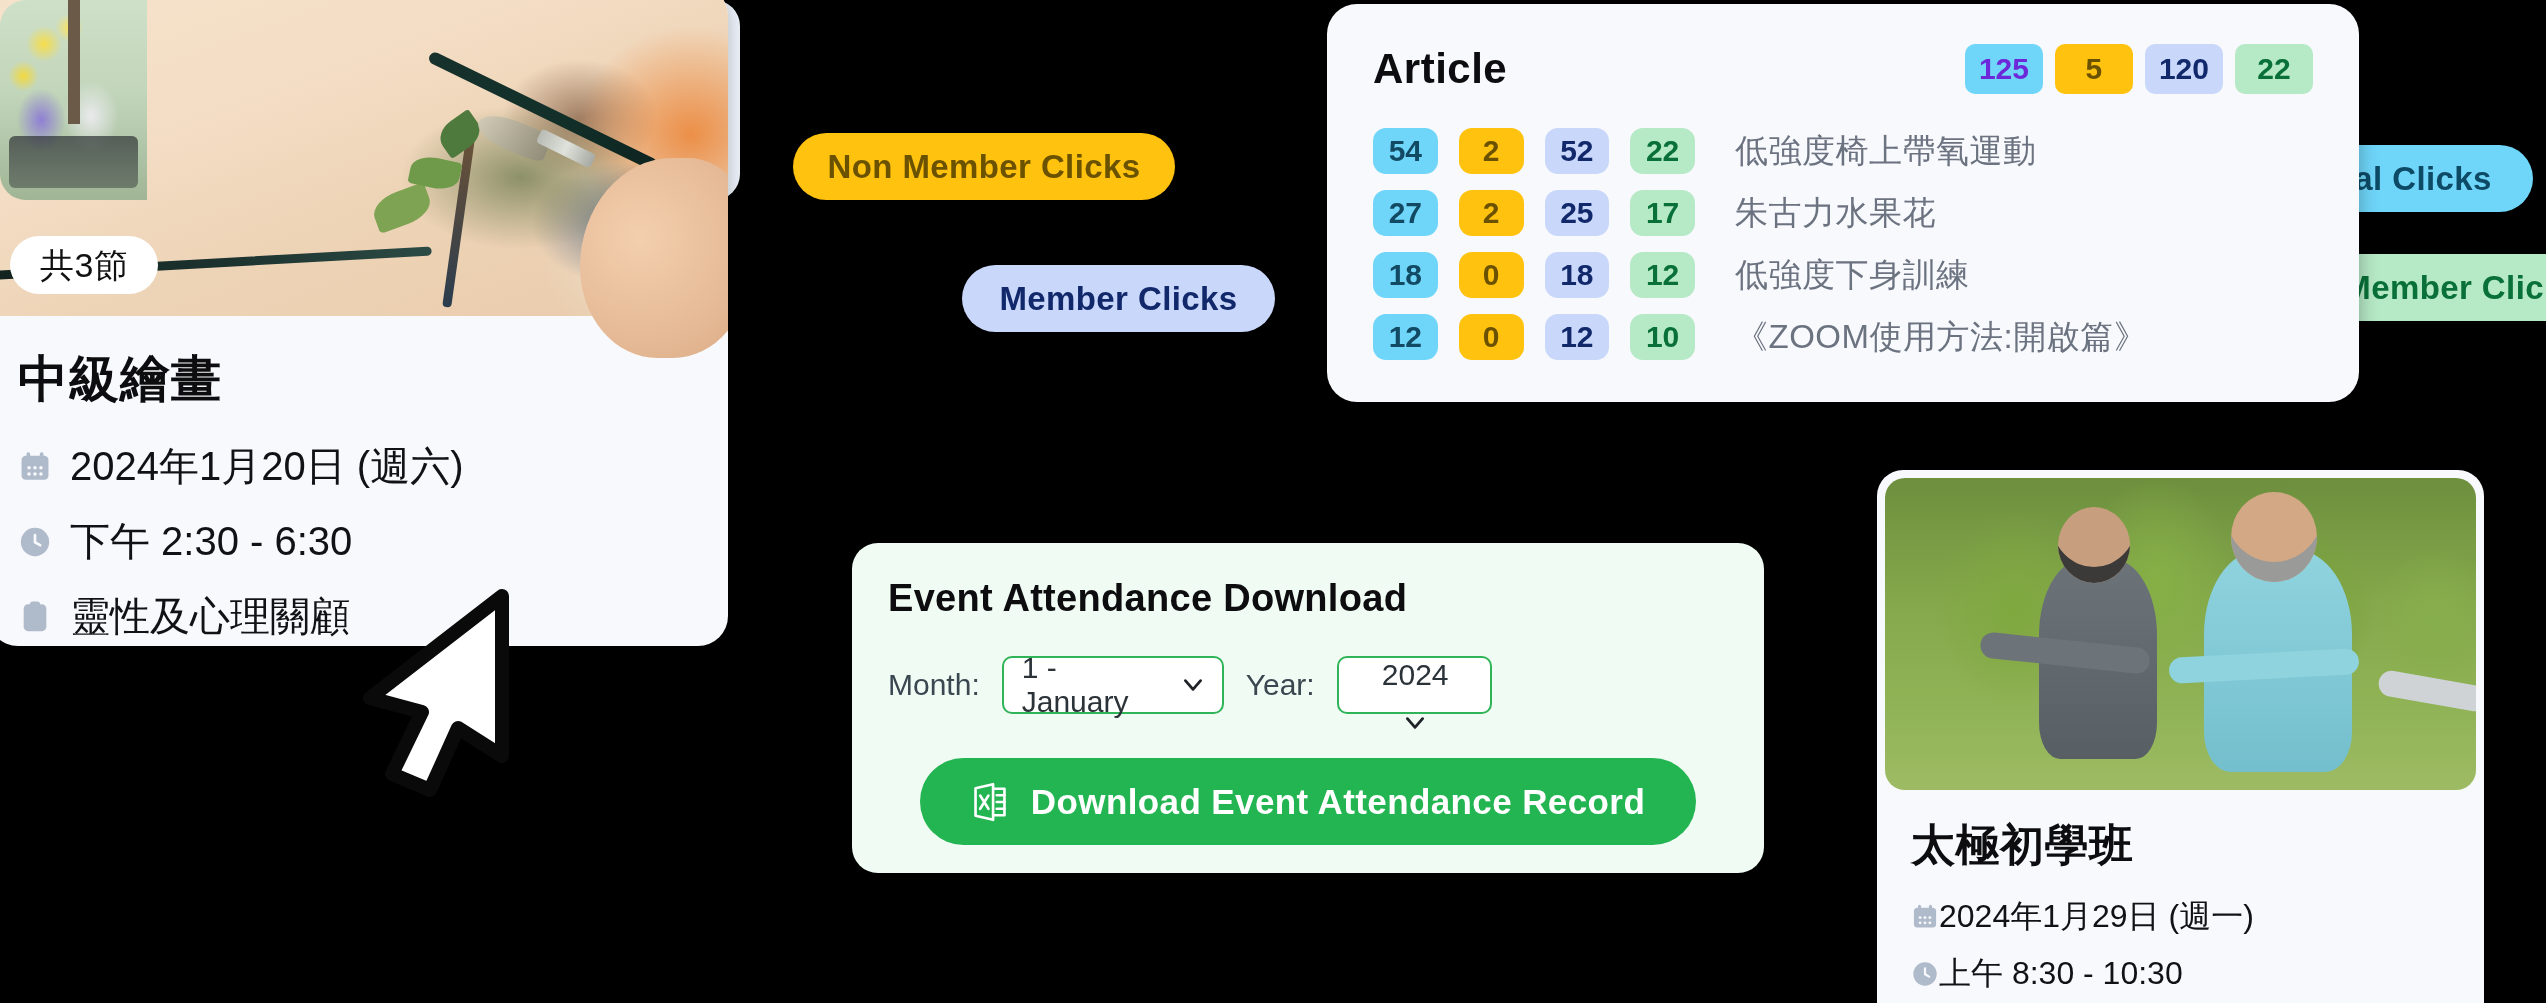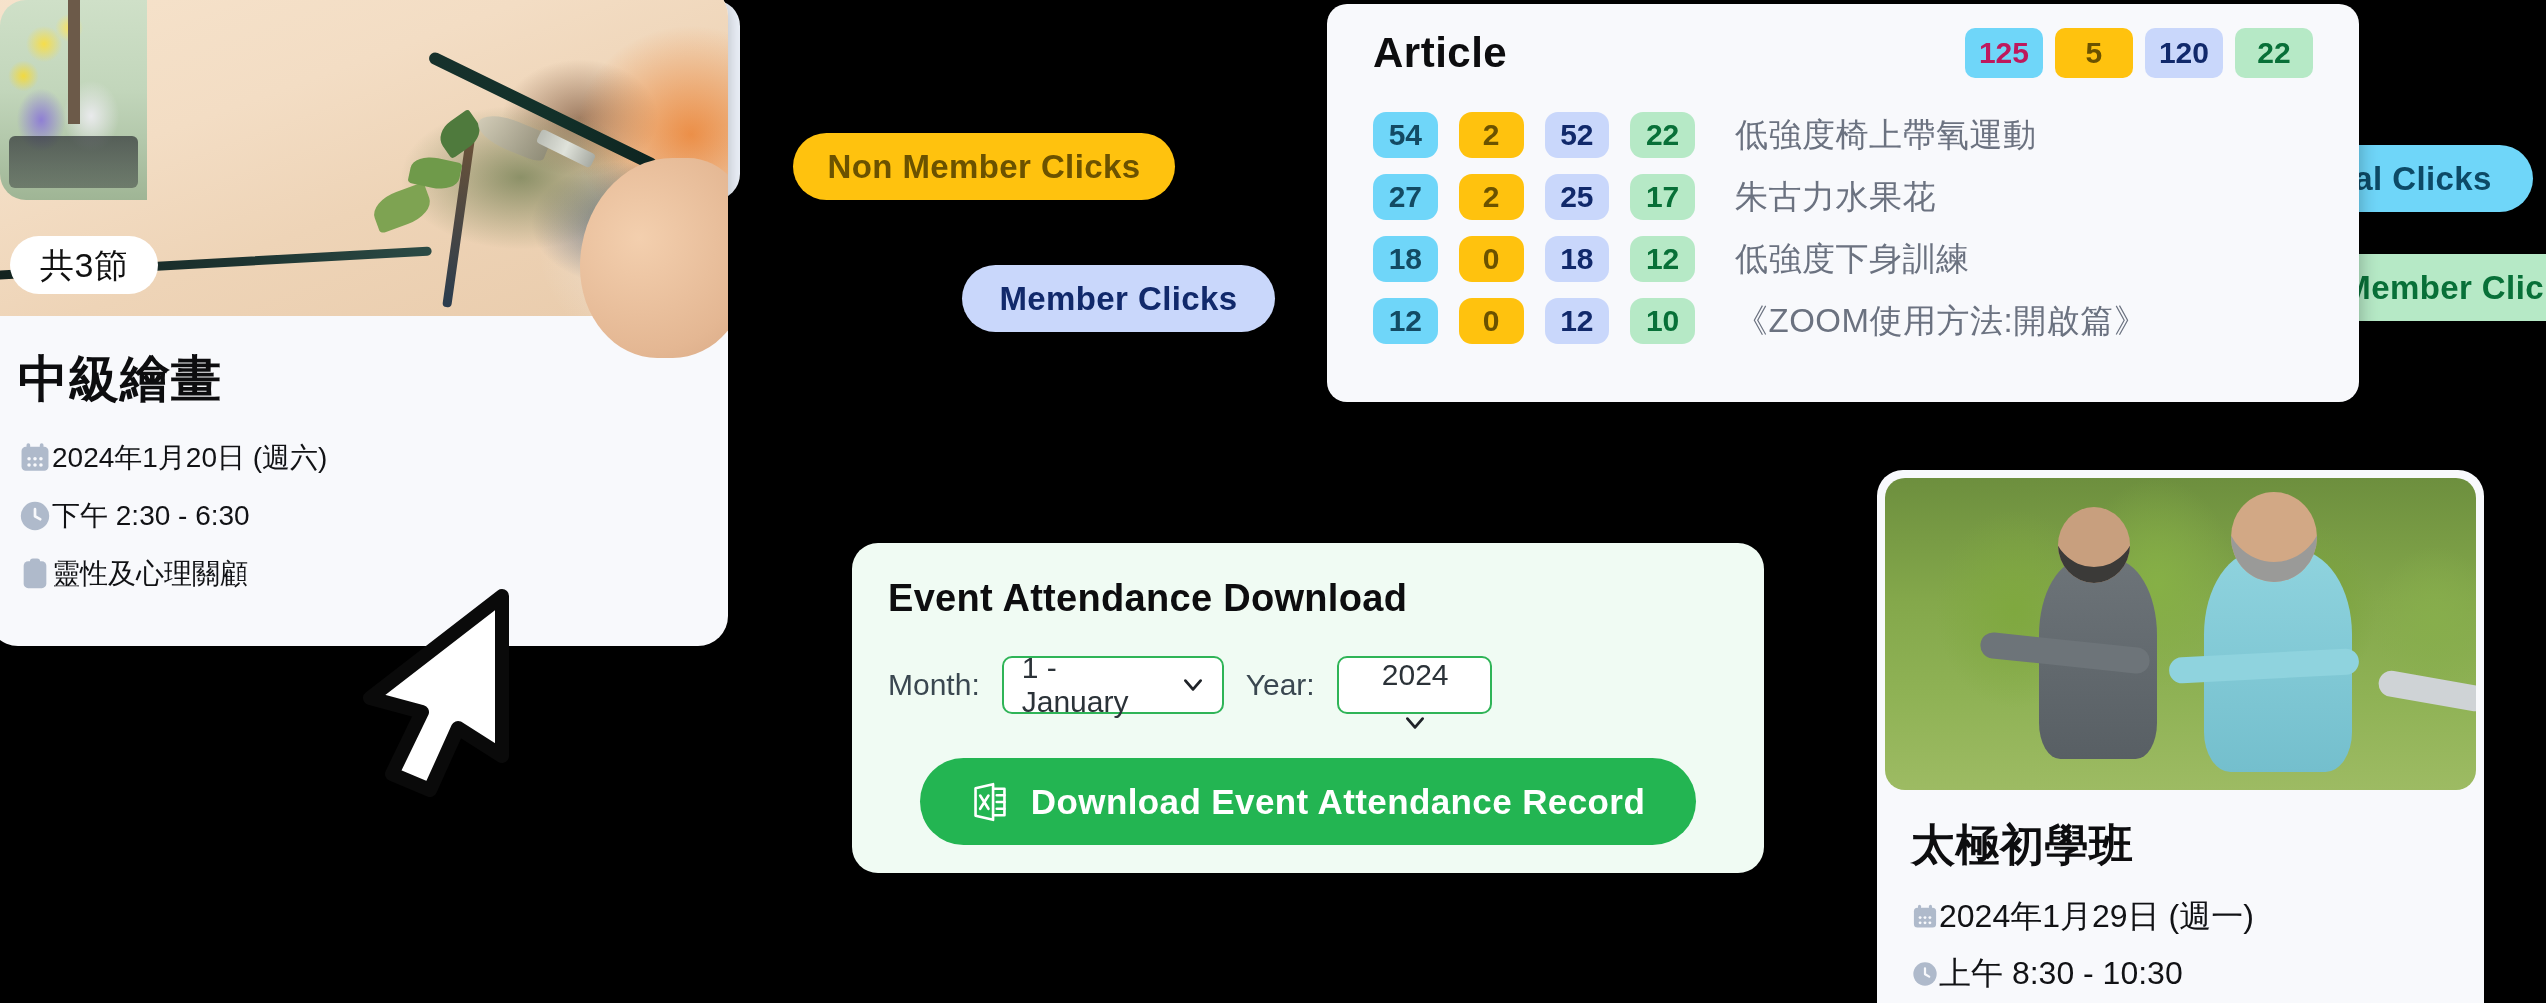--- a/index.html
+++ b/index.html
@@ -97,23 +97,23 @@
     color: #111;
     letter-spacing: .5px;
     margin-top: 12px;
   }
   .course-body { padding: 30px 30px 0 30px; }
   .course-title {
     font-size: 50px; font-weight: 700; color: #0d0d0f;
     letter-spacing: 1px; margin-bottom: 26px;
   }
   .info-row {
-    display: flex; align-items: center; 
+    display: flex; align-items: center; gap: 18px;
     margin-bottom: 20px;
-    font-size: 28px; color: #111215;
+    font-size: 40px; color: #111215;
   }
   .ico { width: 34px; height: 34px; flex: 0 0 34px; color: #AFBACB; }
   .ico svg { width: 100%; height: 100%; display: block; }
 
   
   #cursor { position: absolute; left: 352px; top: 588px; width: 160px; height: 210px; }
 
   
   #news-card {
     left: -12px; top: 843px;
@@ -179,36 +179,36 @@
     left: 2183px; top: 254px; width: 435px; height: 67px;
     background: #B6E9C6; color: #087038;
   }
 
   
   #article-panel {
     position: absolute;
     left: 1327px; top: 4px;
     width: 1032px; height: 398px;
     background: #F8F9FC;
-    border-radius: 20px;
+    border-radius: 30px;
     box-shadow: 0 4px 20px rgba(0,0,0,.3);
-    padding: 24px 46px;
+    padding: 40px 46px;
   }
   .article-head {
     display: flex; align-items: center; justify-content: space-between;
     margin-bottom: 34px;
   }
   .article-title { font-size: 42px; font-weight: 700; color: #0d0d0f; letter-spacing: .5px; }
   .head-badges { display: flex; gap: 12px; }
   .hb {
     min-width: 78px; height: 50px; border-radius: 10px;
     display: flex; align-items: center; justify-content: center;
     font-size: 30px; font-weight: 600; padding: 0 14px;
   }
-  .hb.blue   { background: #6FD6F9; color: #be185d; text-align: center; }
+  .hb.blue   { background: #6FD6F9; color: #6d28d9; text-align: center; }
   .hb.amber  { background: #FFC20E; color: #6B5200; }
   .hb.peri   { background: #C9D7FB; color: #11296B; }
   .hb.green  { background: #B6E9C6; color: #087038; }
 
   .article-row {
     display: flex; align-items: center;
     margin-bottom: 16px;
   }
   .row-badges { display: flex; gap: 21px; width: 322px; flex: 0 0 322px; }
   .rb {

